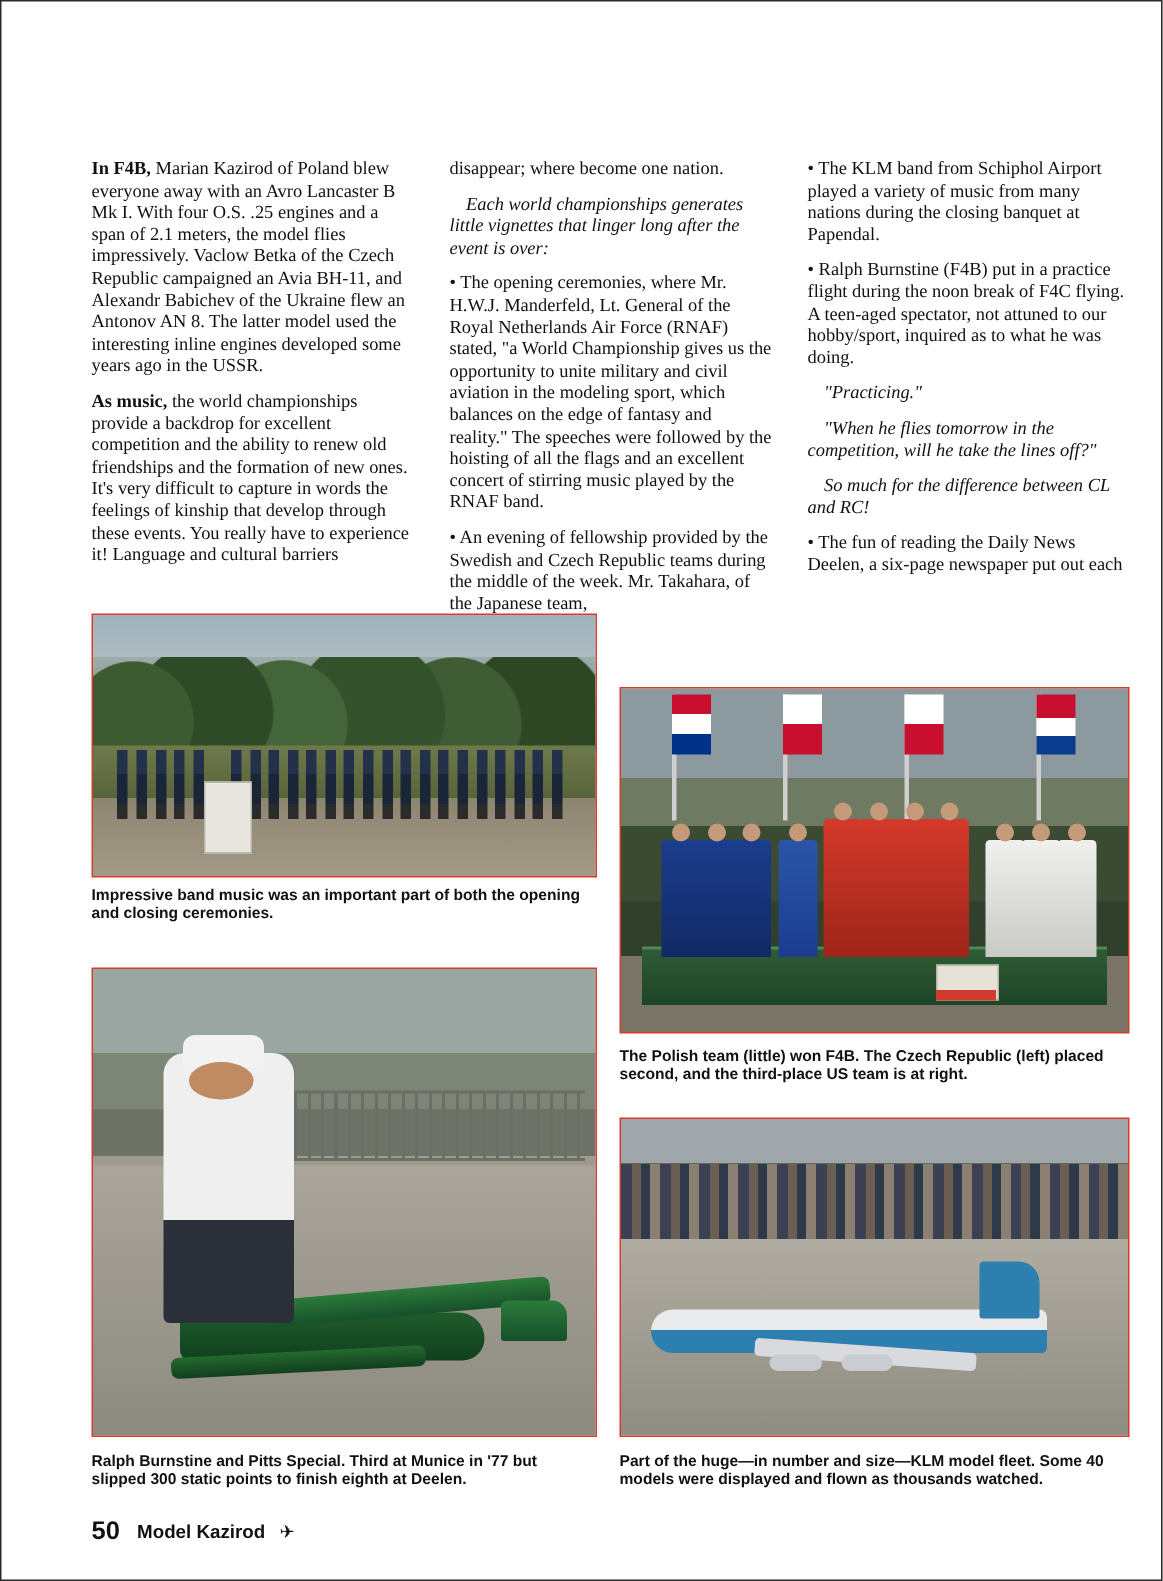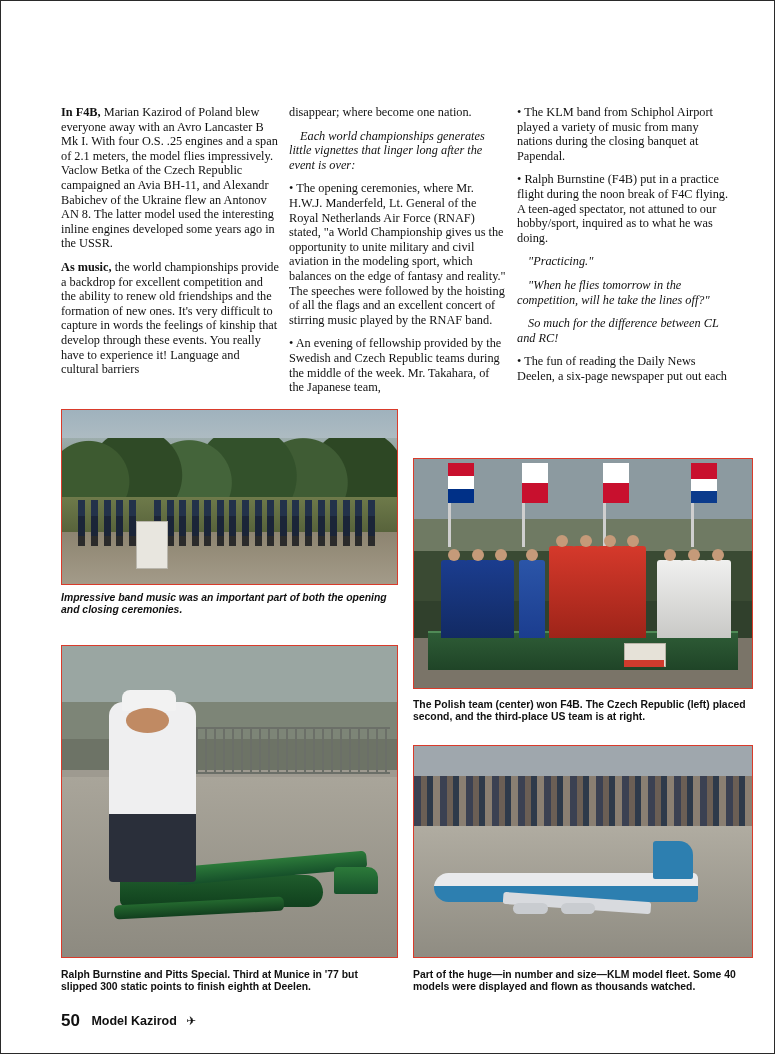--- a/index.html
+++ b/index.html
@@ -19,21 +19,21 @@
   }
   .content {
     position: absolute;
     left: 60px;
     top: 104px;
     width: 692px;
     height: 880px;
   }
   .cols {
     display: flex;
-    gap: 10px;
+    gap: 24px;
     width: 692px;
   }
   .col {
     width: 218px;
     font-family: "Liberation Serif", serif;
     font-size: 12.3px;
     line-height: 14.6px;
     color: #111111;
     text-align: left;
   }
@@ -227,21 +227,21 @@
       <i style="left:70%"></i>
         <i style="left:74%"></i>
         <i style="left:78%"></i>
         <i style="left:82%"></i>
       <i style="left:86%"></i>
         <i style="left:90%"></i>
         <i style="left:94%"></i>
     </div>
     <div class="pod"></div>
   </div>
-  <div class="cap" style="left:60px; top:591px; width:330px;font-style:italic;">Impressive band music was an important part of both the opening and closing ceremonies.</div>
+  <div class="cap" style="left:60px; top:591px; width:330px;">Impressive band music was an important part of both the opening and closing ceremonies.</div>
 
   <div class="photo" id="photo-podium" style="left:412px; top:457px; width:340px; height:231px;">
     <div class="flagpoles">
       <div class="fp" style="left:10%"></div>
       <div class="fl" style="left:10%; background:linear-gradient(to bottom,#c8102e 33%,#ffffff 33% 66%,#003087 66%)"></div>
       <div class="fp" style="left:32%"></div>
       <div class="fl" style="left:32%; background:linear-gradient(to bottom,#ffffff 50%,#c8102e 50%)"></div>
       <div class="fp" style="left:56%"></div>
       <div class="fl" style="left:56%; background:linear-gradient(to bottom,#ffffff 50%,#c8102e 50%)"></div>
       <div class="fp" style="left:82%"></div>
@@ -277,21 +277,21 @@
       </div>
     <div class="team" style="left:79%; background:linear-gradient(to bottom,#f0f0ef,#c9c9c6)">
         <span class="head"></span>
       </div>
     <div class="team" style="left:86%; background:linear-gradient(to bottom,#f0f0ef,#c9c9c6)">
         <span class="head"></span>
       </div>
     <div class="boxw"></div>
     <div class="boxr"></div>
   </div>
-  <div class="cap" style="left:412px; top:698px; width:340px;">The Polish team (center) won F4B. The Czech Republic (left) placed second, and the third-place US team is at right.</div>
+  <div class="cap" style="left:412px; top:698px; width:340px;">The Polish team (little) won F4B. The Czech Republic (left) placed second, and the third-place US team is at right.</div>
 
   <div class="photo" id="photo-pitts" style="left:60px; top:644px; width:337px; height:313px;">
     <div class="tarmac"></div>
     <div class="fence"></div>
     <div class="plane">
       <div class="fus"></div>
       <div class="wingbot"></div>
       <div class="wingtop"></div>
       <div class="tail"></div>
     </div>

